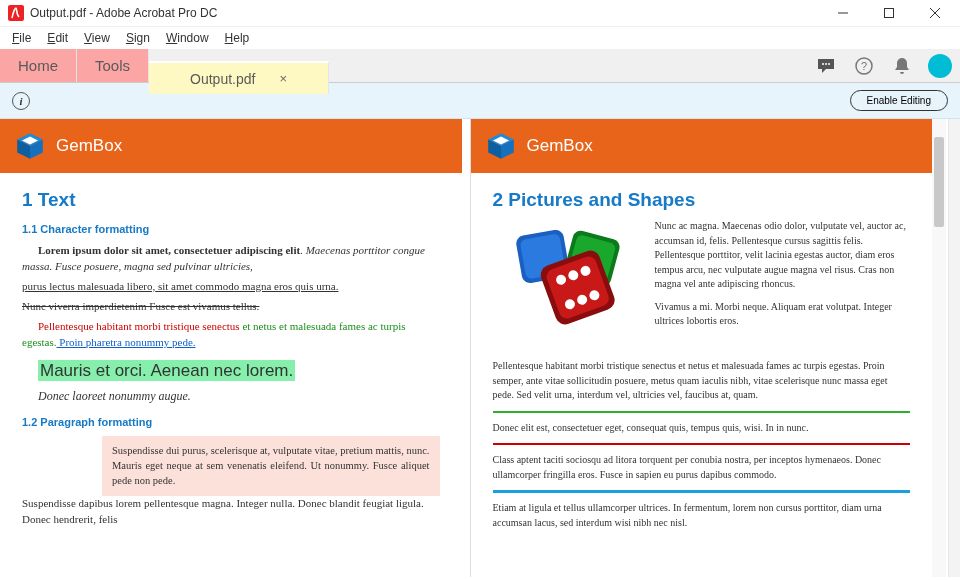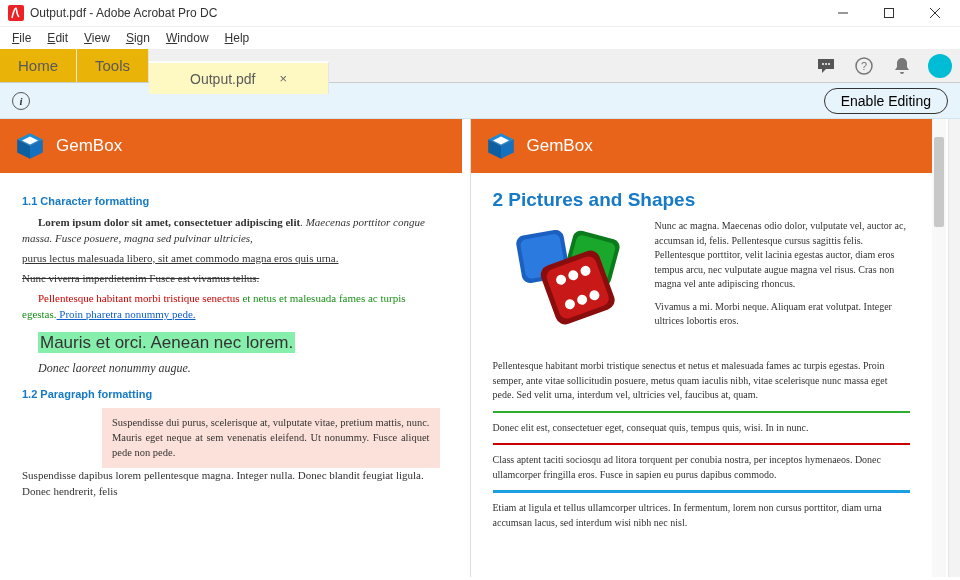--- a/index.html
+++ b/index.html
@@ -13,33 +13,33 @@
   .win-btn { width: 46px; height: 30px; display: flex; align-items: center; justify-content: center; cursor: default; }
   
   
   .menubar { height: 22px; display: flex; align-items: center; padding: 0 4px; background: #fff; font-size: 12px; color: #333; }
   .menubar .menu-item { padding: 2px 8px; cursor: default; }
   .menubar .menu-item .u { text-decoration: underline; }
   
   
   .tabstrip { height: 34px; display: flex; align-items: stretch; background: #f0f0f0; border-bottom: 1px solid #ccc; }
   .tabstrip .tab { display: flex; align-items: center; padding: 0 18px; font-size: 14px; color: #5a5a5a; cursor: default; border-right: 1px solid #e5e5e5; }
-  .tabstrip .tab.home, .tabstrip .tab.tools { background: #eab308; font-size: 15px; }
+  .tabstrip .tab.home, .tabstrip .tab.tools { background: #fca5a5; font-size: 15px; }
   .tabstrip .tab.active { background: #fef9c3; border-top: 2px solid #fff; position: relative; top: 12px; width: 180px; justify-content: center; }
   .tabstrip .tab .close-x { margin-left: 24px; font-size: 13px; color: #666; }
   .tabstrip .spacer { flex: 1; }
   .tabstrip .right-icons { display: flex; align-items: center; padding-right: 8px; gap: 14px; }
   .tabstrip .icon-btn { width: 24px; height: 24px; display: flex; align-items: center; justify-content: center; color: #666; cursor: default; }
   .avatar { width: 24px; height: 24px; border-radius: 50%; background: #00bcd4; }
   
   
   .infobar { height: 36px; background: #e8f4fb; border-bottom: 1px solid #d0e5f0; display: flex; align-items: center; padding: 0 12px; font-size: 13px; color: #333; }
   .infobar .info-icon { width: 18px; height: 18px; border: 1.5px solid #555; border-radius: 50%; display: flex; align-items: center; justify-content: center; font-size: 11px; font-weight: bold; margin-right: 14px; font-style: italic; font-family: Georgia, serif; }
   .infobar .spacer { flex: 1; }
-  .infobar .enable-btn { border: 1.5px solid #333; border-radius: 16px; padding: 4px 16px; font-size: 14px; cursor: default; background: transparent; }
+  .infobar .enable-btn { border: 1.5px solid #333; border-radius: 16px; padding: 4px 16px; font-size: 10px; cursor: default; background: transparent; }
   
   
   .content { position: relative; height: 458px; background: #fff; display: flex; overflow: hidden; }
   .right-sidebar { position: absolute; right: 0; top: 0; width: 12px; height: 100%; background: #f3f3f3; border-left: 1px solid #e5e5e5; }
   .scrollbar { position: absolute; right: 14px; top: 0; width: 14px; height: 100%; background: #f8f8f8; }
   .scrollbar .thumb { position: absolute; top: 18px; left: 2px; width: 10px; height: 90px; background: #c8c8c8; border-radius: 2px; }
   
   .pages { flex: 1; display: flex; gap: 8px; padding-right: 28px; height: 100%; }
   .page { flex: 1; background: #fff; display: flex; flex-direction: column; }
   .page + .page { border-left: 1px solid #ddd; }
@@ -159,20 +159,21 @@
       <div class="page-header">
         <svg class="gembox-logo" viewBox="0 0 40 40">
           <polygon points="20,4 36,12 20,20 4,12" fill="#1d8bd6"></polygon>
           <polygon points="4,12 20,20 20,36 4,28" fill="#0e5fa0"></polygon>
           <polygon points="36,12 20,20 20,36 36,28" fill="#1570bd"></polygon>
           <polygon points="20,8 30,13 20,18 10,13" fill="#fff"></polygon>
         </svg>
         <span>GemBox</span>
       </div>
       <div class="page-body">
+        <h1 class="section">1  Text</h1>
         <h2 class="subsection">1.1  Character formatting</h2>
         <p class="body-text indent">
           <span class="bold">Lorem ipsum dolor sit amet, consectetuer adipiscing elit</span><span class="italic">. Maecenas porttitor congue massa. Fusce posuere, magna sed pulvinar ultricies,</span>
         </p>
         <p class="body-text">
           <span class="underline">purus lectus malesuada libero,</span><span class="underline"> sit amet commodo magna eros quis urna.</span>
         </p>
         <p class="body-text strike">Nunc viverra imperdietenim Fusce est vivamus tellus.</p>
         <p class="body-text indent">
           <span class="red">Pellentesque habitant morbi tristique senectus</span><span class="green"> et netus et malesuada fames ac turpis egestas.</span><span class="blue link"> Proin pharetra nonummy pede.</span>

